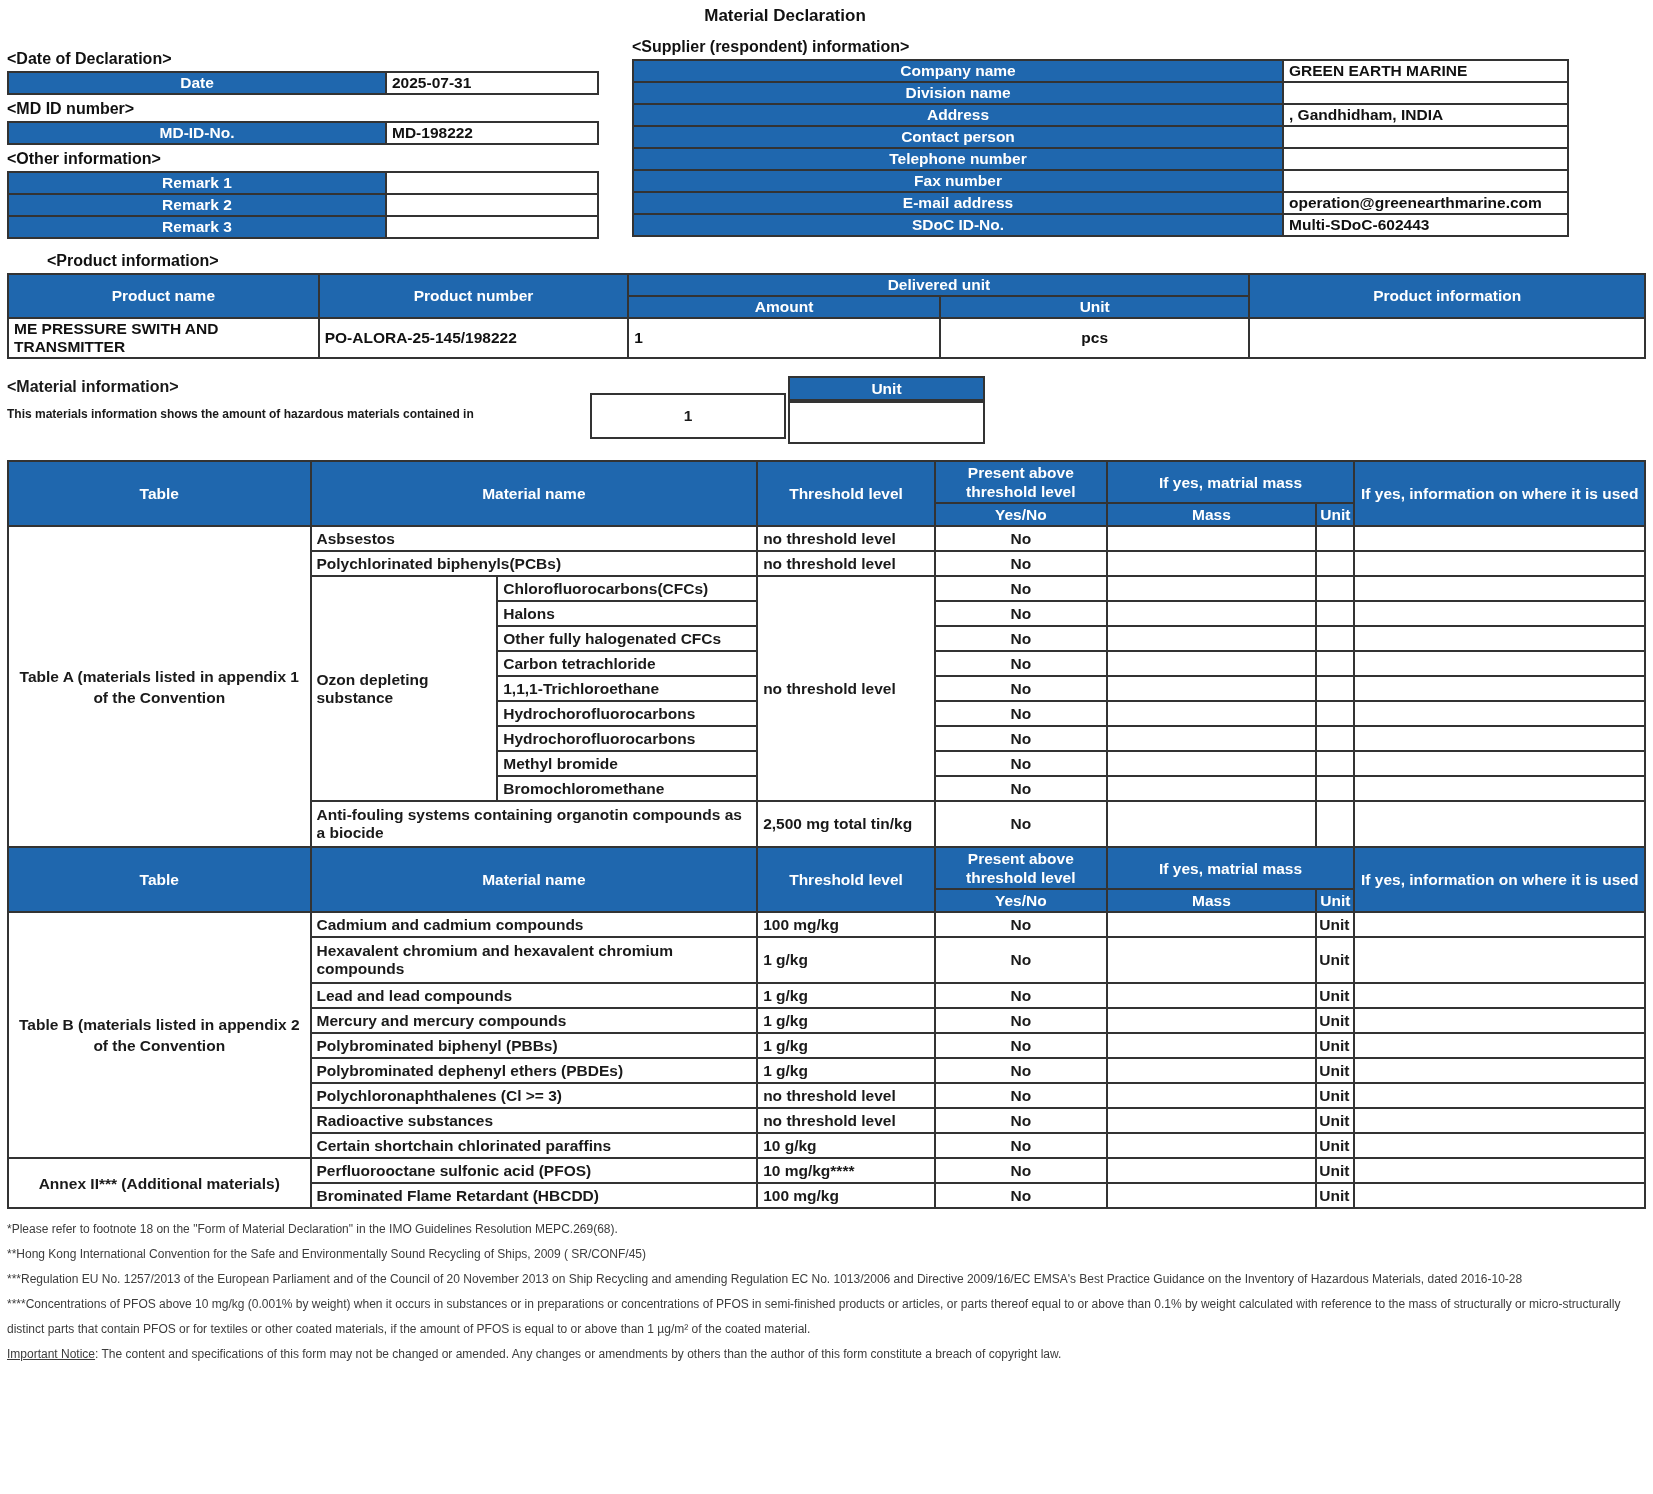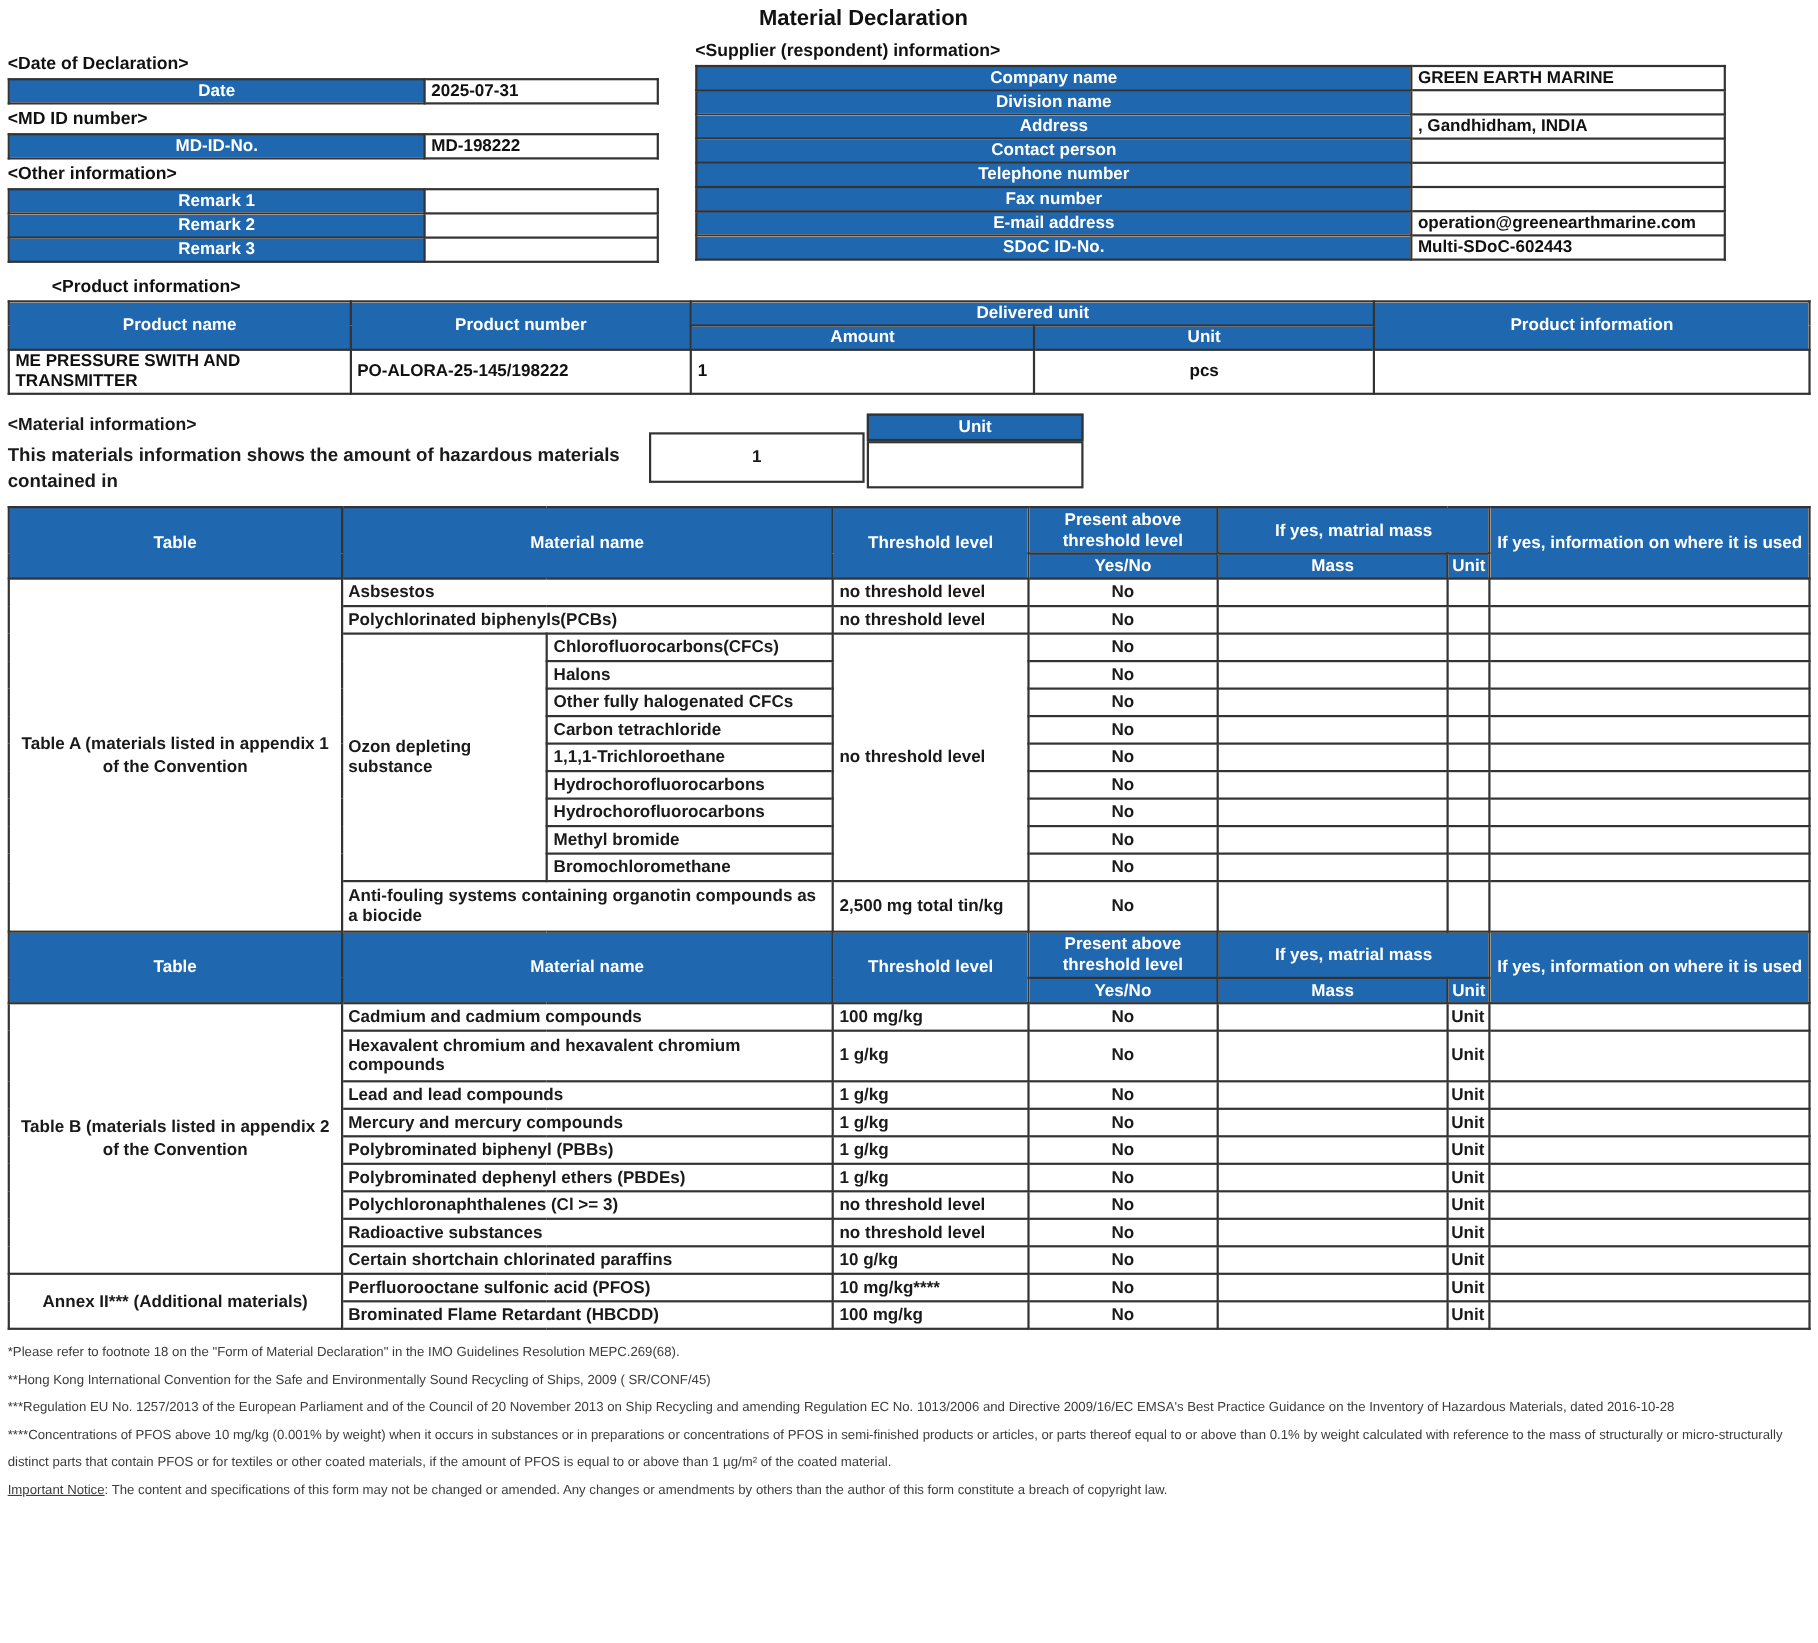--- a/index.html
+++ b/index.html
@@ -7,21 +7,21 @@
   body {
     width:1653px; height:1494px;
     font-family:"Liberation Sans","DejaVu Sans",sans-serif;
     color:#1a1a1a;
     position:relative;
   }
   .sheet { position:relative; padding:6px 7px 0 7px; }
 
   .title {
     position:absolute; top:6px; left:0; width:1570px;
-    text-align:center; font-weight:700; font-size:20px; color:#111;
+    text-align:center; font-weight:700; font-size:17px; color:#111;
   }
 
   .sec-heading { font-weight:700; font-size:16px; color:#111; margin:4px 0 3px 0; }
 
   table { border-collapse:collapse; table-layout:fixed; }
   td, th { border:2px solid #333; padding:1px 5px; overflow:hidden; font-size:15.5px; }
   .blue { background:#1f67ae; color:#fff; font-weight:700; text-align:center; }
   .val  { background:#fff; color:#111; font-weight:700; text-align:left; }
 
   
@@ -33,21 +33,21 @@
 
   
   .product-table th, .product-table td { height:22px; }
   .product-table td.data { height:40px; }
   .left-txt { text-align:left; }
   .center-txt { text-align:center; }
 
   
   .mat-info { position:relative; height:78px; margin-top:17px; }
   .mi-heading { position:absolute; left:0; top:2px; font-weight:700; font-size:16px; }
-  .mi-desc { position:absolute; left:0; top:26px; width:575px; font-weight:700; font-size:17px; line-height:24px; }
+  .mi-desc { position:absolute; left:0; top:26px; width:575px; font-weight:700; font-size:12px; line-height:24px; }
   .mi-amount { position:absolute; left:583px; top:17px; width:196px; height:46px;
     border:2px solid #333; font-weight:700; font-size:15.5px;
     display:flex; align-items:center; justify-content:center; }
   .mi-unit-h { position:absolute; left:781px; top:0; width:197px; height:25px;
     background:#1f67ae; border:2px solid #333; color:#fff; font-weight:700; font-size:15.5px;
     display:flex; align-items:center; justify-content:center; }
   .mi-unit-v { position:absolute; left:781px; top:25px; width:197px; height:43px;
     border:2px solid #333; background:#fff; }
 
   

